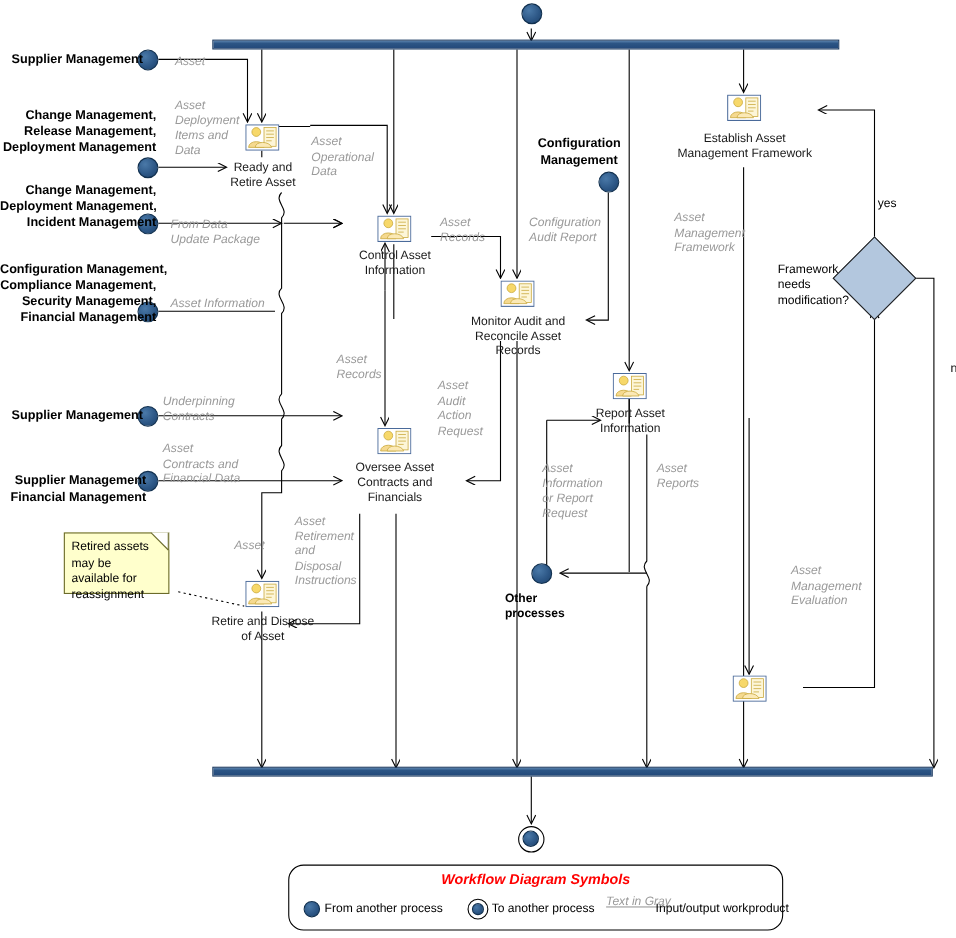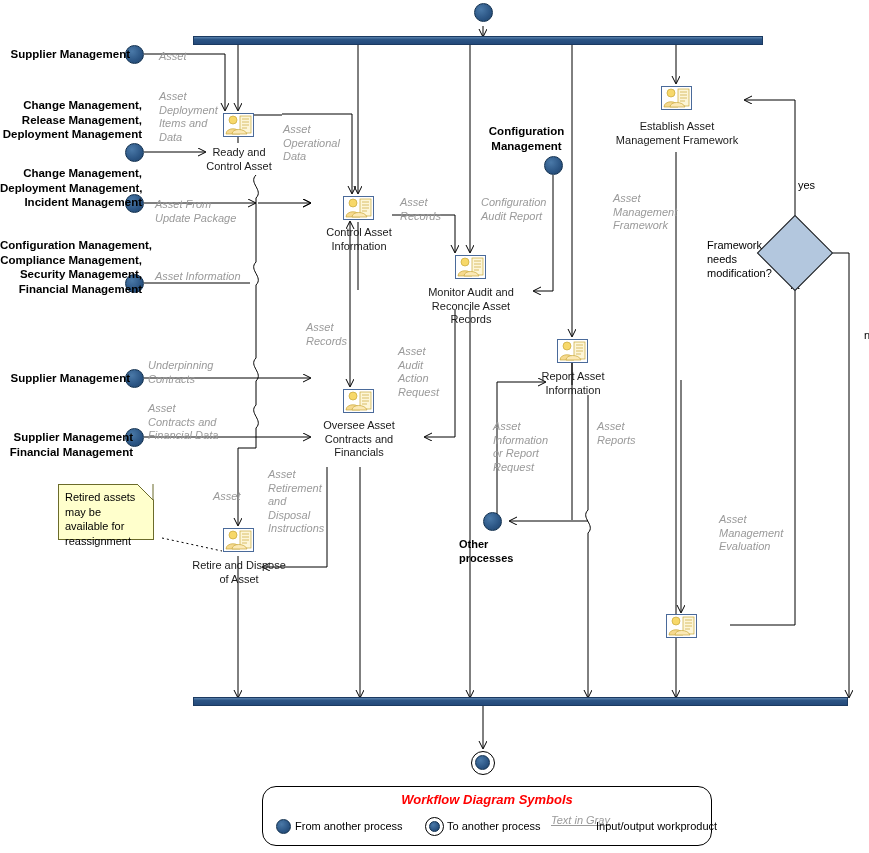--- a/index.html
+++ b/index.html
@@ -349,21 +349,21 @@
     <rect x="17" y="3" width="11" height="17" fill="#fdf6d8" stroke="#c8a83a" stroke-width="0.7"></rect>
     <line x1="19" y1="6" x2="26" y2="6" stroke="#c8a83a" stroke-width="0.7"></line>
     <line x1="19" y1="9" x2="26" y2="9" stroke="#c8a83a" stroke-width="0.7"></line>
     <line x1="19" y1="12" x2="26" y2="12" stroke="#c8a83a" stroke-width="0.7"></line>
     <line x1="19" y1="15" x2="24" y2="15" stroke="#c8a83a" stroke-width="0.7"></line>
     <circle cx="10" cy="7" r="4" fill="#f7d86a" stroke="#c8a83a" stroke-width="0.7"></circle>
     <path d="M3,21 C3,14 17,14 17,21 Z" fill="#f5d98f" stroke="#c8a83a" stroke-width="0.7"></path>
     <path d="M9,21 C9,15 22,15 24,21 Z" fill="#fbe9b6" stroke="#c8a83a" stroke-width="0.7"></path>
   </svg>
   <div class="lbl act-label" style="left:183px; top:146px; width:112px;">Ready and
-Control Asset</div>
+Retire Asset</div>
 
   <svg class="act-icon" style="left:343px; top:196px;" viewBox="0 0 31 24">
     <rect x="0.5" y="0.5" width="30" height="23" fill="#ffffff" stroke="#4a6a9a" stroke-width="1"></rect>
     <rect x="17" y="3" width="11" height="17" fill="#fdf6d8" stroke="#c8a83a" stroke-width="0.7"></rect>
     <line x1="19" y1="6" x2="26" y2="6" stroke="#c8a83a" stroke-width="0.7"></line>
     <line x1="19" y1="9" x2="26" y2="9" stroke="#c8a83a" stroke-width="0.7"></line>
     <line x1="19" y1="12" x2="26" y2="12" stroke="#c8a83a" stroke-width="0.7"></line>
     <line x1="19" y1="15" x2="24" y2="15" stroke="#c8a83a" stroke-width="0.7"></line>
     <circle cx="10" cy="7" r="4" fill="#f7d86a" stroke="#c8a83a" stroke-width="0.7"></circle>
     <path d="M3,21 C3,14 17,14 17,21 Z" fill="#f5d98f" stroke="#c8a83a" stroke-width="0.7"></path>
@@ -470,21 +470,21 @@
   <div class="end-node" style="left:471px; top:751px;"></div>
 
   <div class="lbl wp-label" style="left:159px; top:50px;">Asset</div>
   <div class="lbl wp-label" style="left:159px; top:90px;">Asset
 Deployment
 Items and
 Data</div>
   <div class="lbl wp-label" style="left:283px; top:123px;">Asset
 Operational
 Data</div>
-  <div class="lbl wp-label" style="left:155px; top:198px;">Asset From
+  <div class="lbl wp-label" style="left:155px; top:198px;">From Data
 Update Package</div>
   <div class="lbl wp-label" style="left:155px; top:270px;">Asset Information</div>
   <div class="lbl wp-label" style="left:400px; top:196px;">Asset
 Records</div>
   <div class="lbl wp-label" style="left:481px; top:196px;">Configuration
 Audit Report</div>
   <div class="lbl wp-label" style="left:613px; top:192px;">Asset
 Management
 Framework</div>
   <div class="lbl wp-label" style="left:306px; top:321px;">Asset

